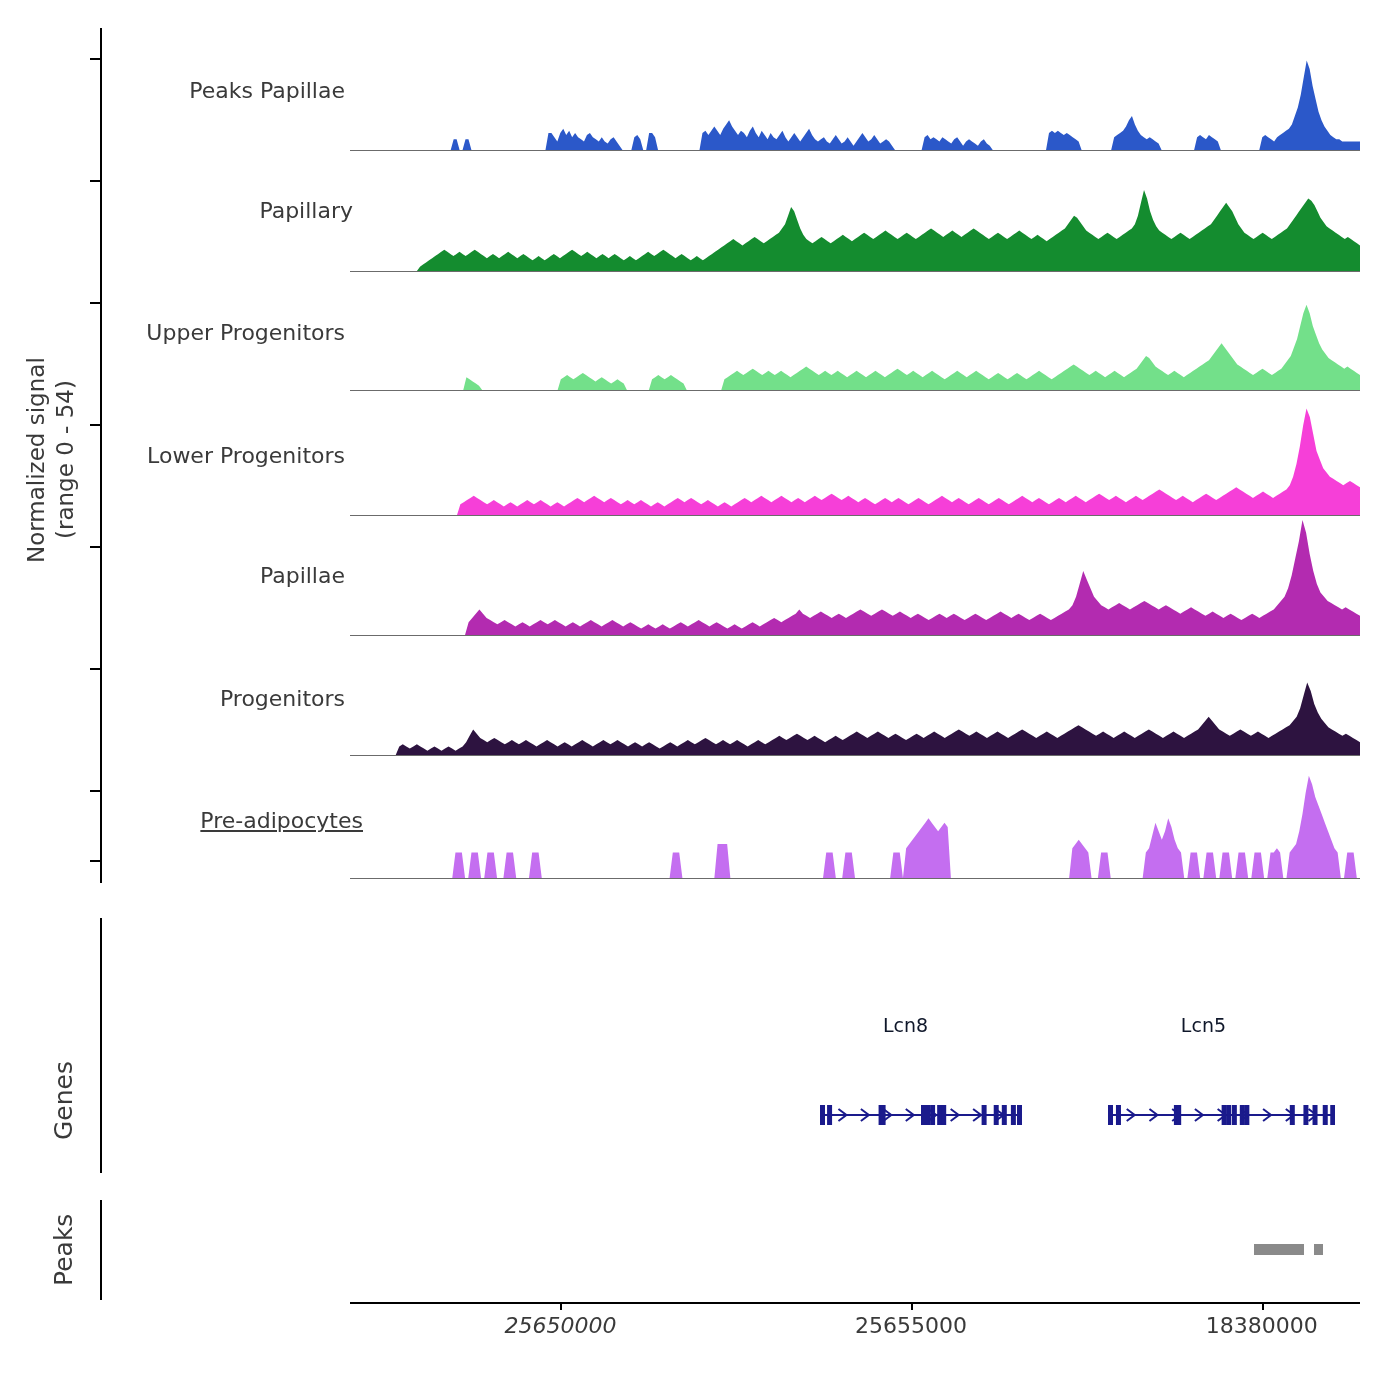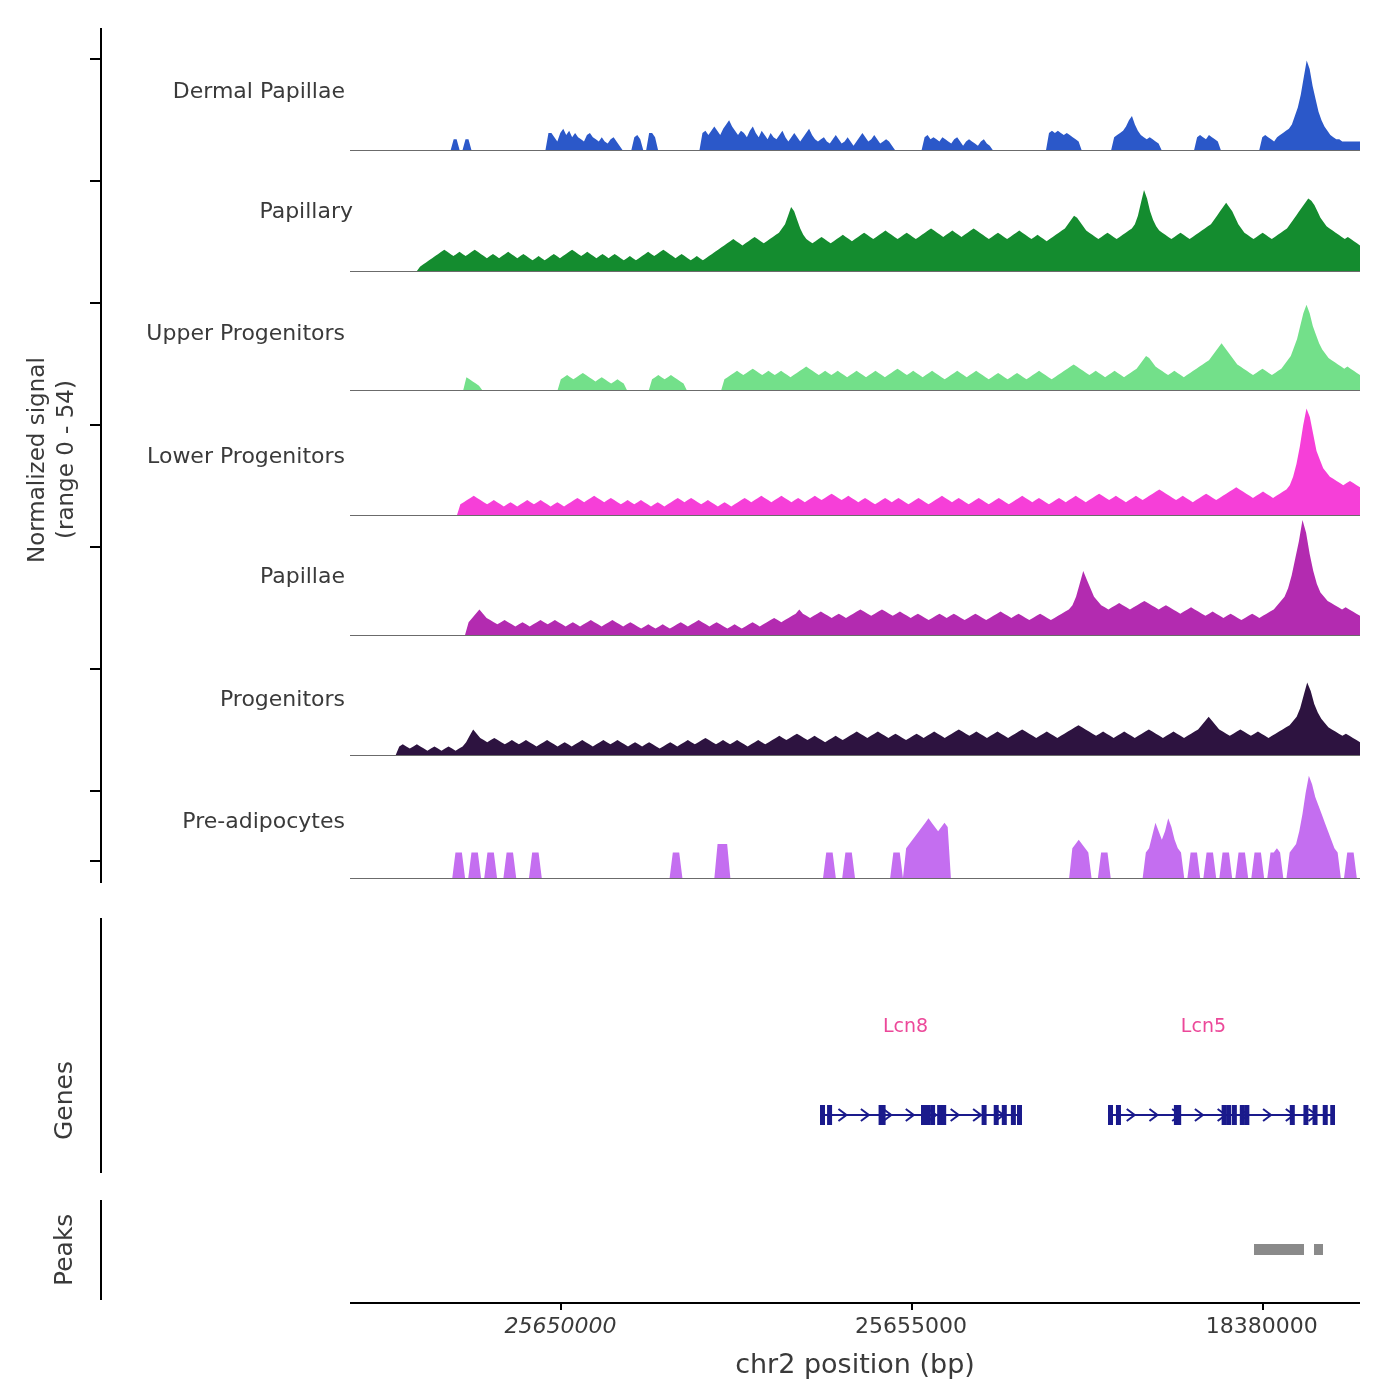--- a/index.html
+++ b/index.html
@@ -100,21 +100,21 @@
   #genes-panel {
     position: absolute;
     left: 350px;
     top: 1000px;
     width: 1010px;
     height: 160px;
   }
   .gene-name {
     position: absolute;
     font-size: 19px;
-    color: #ec4899;
+    color: #0f172a;
     transform: translateX(-50%);
     white-space: nowrap;
   }
   .gene-model { position: absolute; }
 
   
   #peaks-panel {
     position: absolute;
     left: 350px;
     top: 1240px;
@@ -181,21 +181,21 @@
   <div class="tick" style="top:180px"></div>
   <div class="tick" style="top:302px"></div>
   <div class="tick" style="top:424px"></div>
   <div class="tick" style="top:546px"></div>
   <div class="tick" style="top:668px"></div>
   <div class="tick" style="top:790px"></div>
   <div class="tick" style="top:860px"></div>
 
   <div id="tracks">
       <div class="track" style="top: 35px; height: 117px;">
-        <div class="track-label" style="top: 43px; left: 0px; width: 225px; text-align: right;">Dermal Papillae</div>
+        <div class="track-label" style="top: 43px; left: 0px; width: 225px; text-align: right;">Peaks Papillae</div>
         <div class="track-plot" style="top: 0px; height: 117px;">
           <svg class="sig" width="1010" height="115" viewBox="0 0 1010 115" preserveAspectRatio="none">
             <path d="M0,115 L0.00,115.00 L2.96,115.00 L5.92,115.00 L8.89,115.00 L11.85,115.00 L14.81,115.00 L17.77,115.00 L20.73,115.00 L23.70,115.00 L26.66,115.00 L29.62,115.00 L32.58,115.00 L35.54,115.00 L38.50,115.00 L41.47,115.00 L44.43,115.00 L47.39,115.00 L50.35,115.00 L53.31,115.00 L56.28,115.00 L59.24,115.00 L62.20,115.00 L65.16,115.00 L68.12,115.00 L71.09,115.00 L74.05,115.00 L77.01,115.00 L79.97,115.00 L82.93,115.00 L85.89,115.00 L88.86,115.00 L91.82,115.00 L94.78,115.00 L97.74,115.00 L100.70,115.00 L103.67,104.35 L106.63,104.35 L109.59,115.00 L112.55,115.00 L115.51,104.35 L118.48,104.35 L121.44,115.00 L124.40,115.00 L127.36,115.00 L130.32,115.00 L133.28,115.00 L136.25,115.00 L139.21,115.00 L142.17,115.00 L145.13,115.00 L148.09,115.00 L151.06,115.00 L154.02,115.00 L156.98,115.00 L159.94,115.00 L162.90,115.00 L165.87,115.00 L168.83,115.00 L171.79,115.00 L174.75,115.00 L177.71,115.00 L180.67,115.00 L183.64,115.00 L186.60,115.00 L189.56,115.00 L192.52,115.00 L195.48,115.00 L198.45,97.96 L201.41,97.96 L204.37,102.22 L207.33,106.48 L210.29,97.96 L213.26,93.70 L216.22,100.09 L219.18,95.83 L222.14,102.22 L225.10,97.96 L228.06,102.22 L231.03,104.35 L233.99,106.48 L236.95,100.09 L239.91,97.96 L242.87,102.22 L245.84,104.35 L248.80,106.48 L251.76,102.22 L254.72,106.48 L257.68,108.61 L260.65,104.35 L263.61,102.22 L266.57,106.48 L269.53,110.74 L272.49,115.00 L275.45,115.00 L278.42,115.00 L281.38,115.00 L284.34,102.22 L287.30,100.09 L290.26,104.35 L293.23,115.00 L296.19,115.00 L299.15,97.96 L302.11,97.96 L305.07,102.22 L308.04,115.00 L311.00,115.00 L313.96,115.00 L316.92,115.00 L319.88,115.00 L322.84,115.00 L325.81,115.00 L328.77,115.00 L331.73,115.00 L334.69,115.00 L337.65,115.00 L340.62,115.00 L343.58,115.00 L346.54,115.00 L349.50,115.00 L352.46,97.96 L355.43,95.83 L358.39,100.09 L361.35,95.83 L364.31,91.57 L367.27,95.83 L370.23,100.09 L373.20,93.70 L376.16,89.44 L379.12,85.19 L382.08,91.57 L385.04,95.83 L388.01,100.09 L390.97,95.83 L393.93,97.96 L396.89,102.22 L399.85,95.83 L402.82,91.57 L405.78,97.96 L408.74,102.22 L411.70,95.83 L414.66,100.09 L417.62,104.35 L420.59,97.96 L423.55,102.22 L426.51,104.35 L429.47,100.09 L432.43,95.83 L435.40,102.22 L438.36,106.48 L441.32,102.22 L444.28,97.96 L447.24,102.22 L450.21,106.48 L453.17,102.22 L456.13,97.96 L459.09,93.70 L462.05,100.09 L465.01,104.35 L467.98,106.48 L470.94,104.35 L473.90,102.22 L476.86,106.48 L479.82,108.61 L482.79,104.35 L485.75,100.09 L488.71,104.35 L491.67,108.61 L494.63,106.48 L497.60,102.22 L500.56,106.48 L503.52,110.74 L506.48,106.48 L509.44,102.22 L512.40,97.96 L515.37,102.22 L518.33,106.48 L521.29,104.35 L524.25,100.09 L527.21,104.35 L530.18,108.61 L533.14,106.48 L536.10,104.35 L539.06,106.48 L542.02,110.74 L544.99,115.00 L547.95,115.00 L550.91,115.00 L553.87,115.00 L556.83,115.00 L559.79,115.00 L562.76,115.00 L565.72,115.00 L568.68,115.00 L571.64,115.00 L574.60,102.22 L577.57,100.09 L580.53,104.35 L583.49,102.22 L586.45,104.35 L589.41,106.48 L592.38,102.22 L595.34,104.35 L598.30,106.48 L601.26,108.61 L604.22,104.35 L607.18,102.22 L610.15,106.48 L613.11,110.74 L616.07,106.48 L619.03,104.35 L621.99,106.48 L624.96,108.61 L627.92,110.74 L630.88,106.48 L633.84,104.35 L636.80,108.61 L639.77,110.74 L642.73,115.00 L645.69,115.00 L648.65,115.00 L651.61,115.00 L654.57,115.00 L657.54,115.00 L660.50,115.00 L663.46,115.00 L666.42,115.00 L669.38,115.00 L672.35,115.00 L675.31,115.00 L678.27,115.00 L681.23,115.00 L684.19,115.00 L687.16,115.00 L690.12,115.00 L693.08,115.00 L696.04,115.00 L699.00,97.96 L701.96,95.83 L704.93,97.96 L707.89,95.83 L710.85,97.96 L713.81,100.09 L716.77,97.96 L719.74,100.09 L722.70,102.22 L725.66,104.35 L728.62,106.48 L731.58,115.00 L734.55,115.00 L737.51,115.00 L740.47,115.00 L743.43,115.00 L746.39,115.00 L749.35,115.00 L752.32,115.00 L755.28,115.00 L758.24,115.00 L761.20,115.00 L764.16,102.22 L767.13,100.09 L770.09,97.96 L773.05,95.83 L776.01,91.57 L778.97,85.19 L781.94,80.93 L784.90,89.44 L787.86,95.83 L790.82,100.09 L793.78,102.22 L796.74,104.35 L799.71,102.22 L802.67,104.35 L805.63,106.48 L808.59,108.61 L811.55,115.00 L814.52,115.00 L817.48,115.00 L820.44,115.00 L823.40,115.00 L826.36,115.00 L829.33,115.00 L832.29,115.00 L835.25,115.00 L838.21,115.00 L841.17,115.00 L844.13,115.00 L847.10,102.22 L850.06,100.09 L853.02,102.22 L855.98,104.35 L858.94,100.09 L861.91,102.22 L864.87,104.35 L867.83,106.48 L870.79,115.00 L873.75,115.00 L876.72,115.00 L879.68,115.00 L882.64,115.00 L885.60,115.00 L888.56,115.00 L891.52,115.00 L894.49,115.00 L897.45,115.00 L900.41,115.00 L903.37,115.00 L906.33,115.00 L909.30,115.00 L912.26,102.22 L915.22,100.09 L918.18,102.22 L921.14,104.35 L924.11,106.48 L927.07,102.22 L930.03,100.09 L932.99,97.96 L935.95,95.83 L938.91,93.70 L941.88,89.44 L944.84,80.93 L947.80,72.41 L950.76,59.63 L953.72,42.59 L956.69,25.56 L959.65,34.07 L962.61,51.11 L965.57,63.89 L968.53,76.67 L971.50,85.19 L974.46,91.57 L977.42,95.83 L980.38,100.09 L983.34,102.22 L986.30,104.35 L989.27,104.35 L992.23,106.48 L995.19,106.48 L998.15,106.48 L1001.11,106.48 L1004.08,106.48 L1007.04,106.48 L1010.00,106.48 L1010,115 Z" fill="#2b58c9" stroke="none"></path>
           </svg>
           <div class="baseline" style="top: 115px;"></div>
         </div>
       </div>
       <div class="track" style="top: 156px; height: 117px;">
         <div class="track-label" style="top: 42px; left: 8px; width: 225px; text-align: right;">Papillary</div>
         <div class="track-plot" style="top: 0px; height: 117px;">
@@ -235,21 +235,21 @@
       <div class="track" style="top: 640px; height: 117px;">
         <div class="track-label" style="top: 46px; left: 0px; width: 225px; text-align: right;">Progenitors</div>
         <div class="track-plot" style="top: 0px; height: 117px;">
           <svg class="sig" width="1010" height="115" viewBox="0 0 1010 115" preserveAspectRatio="none">
             <path d="M0,115 L0.00,115.00 L3.52,115.00 L7.04,115.00 L10.56,115.00 L14.08,115.00 L17.60,115.00 L21.11,115.00 L24.63,115.00 L28.15,115.00 L31.67,115.00 L35.19,115.00 L38.71,115.00 L42.23,115.00 L45.75,115.00 L49.27,106.48 L52.79,104.35 L56.31,106.48 L59.83,108.61 L63.34,106.48 L66.86,104.35 L70.38,106.48 L73.90,108.61 L77.42,110.74 L80.94,108.61 L84.46,106.48 L87.98,108.61 L91.50,110.74 L95.02,108.61 L98.54,106.48 L102.06,108.61 L105.57,110.74 L109.09,108.61 L112.61,106.48 L116.13,102.22 L119.65,95.83 L123.17,89.44 L126.69,93.70 L130.21,97.96 L133.73,100.09 L137.25,102.22 L140.77,100.09 L144.29,97.96 L147.80,100.09 L151.32,102.22 L154.84,104.35 L158.36,102.22 L161.88,100.09 L165.40,102.22 L168.92,104.35 L172.44,102.22 L175.96,100.09 L179.48,102.22 L183.00,104.35 L186.52,106.48 L190.03,104.35 L193.55,102.22 L197.07,100.09 L200.59,102.22 L204.11,104.35 L207.63,106.48 L211.15,104.35 L214.67,102.22 L218.19,104.35 L221.71,106.48 L225.23,104.35 L228.75,102.22 L232.26,100.09 L235.78,102.22 L239.30,104.35 L242.82,106.48 L246.34,104.35 L249.86,102.22 L253.38,100.09 L256.90,102.22 L260.42,104.35 L263.94,102.22 L267.46,100.09 L270.98,102.22 L274.49,104.35 L278.01,106.48 L281.53,104.35 L285.05,102.22 L288.57,104.35 L292.09,106.48 L295.61,104.35 L299.13,102.22 L302.65,104.35 L306.17,106.48 L309.69,108.61 L313.21,106.48 L316.72,104.35 L320.24,102.22 L323.76,104.35 L327.28,106.48 L330.80,104.35 L334.32,102.22 L337.84,100.09 L341.36,102.22 L344.88,104.35 L348.40,102.22 L351.92,100.09 L355.44,97.96 L358.95,100.09 L362.47,102.22 L365.99,104.35 L369.51,102.22 L373.03,100.09 L376.55,102.22 L380.07,104.35 L383.59,102.22 L387.11,100.09 L390.63,102.22 L394.15,104.35 L397.67,106.48 L401.18,104.35 L404.70,102.22 L408.22,100.09 L411.74,102.22 L415.26,104.35 L418.78,102.22 L422.30,100.09 L425.82,97.96 L429.34,95.83 L432.86,97.96 L436.38,100.09 L439.90,97.96 L443.41,95.83 L446.93,93.70 L450.45,95.83 L453.97,97.96 L457.49,100.09 L461.01,97.96 L464.53,95.83 L468.05,97.96 L471.57,100.09 L475.09,102.22 L478.61,100.09 L482.13,97.96 L485.64,95.83 L489.16,97.96 L492.68,100.09 L496.20,97.96 L499.72,95.83 L503.24,93.70 L506.76,91.57 L510.28,93.70 L513.80,95.83 L517.32,97.96 L520.84,95.83 L524.36,93.70 L527.87,91.57 L531.39,93.70 L534.91,95.83 L538.43,97.96 L541.95,95.83 L545.47,93.70 L548.99,95.83 L552.51,97.96 L556.03,100.09 L559.55,97.96 L563.07,95.83 L566.59,93.70 L570.10,95.83 L573.62,97.96 L577.14,95.83 L580.66,93.70 L584.18,91.57 L587.70,93.70 L591.22,95.83 L594.74,97.96 L598.26,95.83 L601.78,93.70 L605.30,91.57 L608.82,89.44 L612.33,91.57 L615.85,93.70 L619.37,95.83 L622.89,93.70 L626.41,91.57 L629.93,93.70 L633.45,95.83 L636.97,97.96 L640.49,95.83 L644.01,93.70 L647.53,91.57 L651.05,93.70 L654.56,95.83 L658.08,97.96 L661.60,95.83 L665.12,93.70 L668.64,91.57 L672.16,89.44 L675.68,91.57 L679.20,93.70 L682.72,95.83 L686.24,97.96 L689.76,95.83 L693.28,93.70 L696.79,91.57 L700.31,93.70 L703.83,95.83 L707.35,97.96 L710.87,95.83 L714.39,93.70 L717.91,91.57 L721.43,89.44 L724.95,87.31 L728.47,85.19 L731.99,87.31 L735.51,89.44 L739.02,91.57 L742.54,93.70 L746.06,95.83 L749.58,93.70 L753.10,91.57 L756.62,93.70 L760.14,95.83 L763.66,97.96 L767.18,95.83 L770.70,93.70 L774.22,91.57 L777.74,93.70 L781.25,95.83 L784.77,97.96 L788.29,95.83 L791.81,93.70 L795.33,91.57 L798.85,89.44 L802.37,91.57 L805.89,93.70 L809.41,95.83 L812.93,97.96 L816.45,95.83 L819.97,93.70 L823.48,91.57 L827.00,93.70 L830.52,95.83 L834.04,97.96 L837.56,95.83 L841.08,93.70 L844.60,91.57 L848.12,89.44 L851.64,85.19 L855.16,80.93 L858.68,76.67 L862.20,80.93 L865.71,85.19 L869.23,89.44 L872.75,91.57 L876.27,93.70 L879.79,95.83 L883.31,93.70 L886.83,91.57 L890.35,89.44 L893.87,91.57 L897.39,93.70 L900.91,95.83 L904.43,93.70 L907.94,91.57 L911.46,93.70 L914.98,95.83 L918.50,97.96 L922.02,95.83 L925.54,93.70 L929.06,91.57 L932.58,89.44 L936.10,87.31 L939.62,85.19 L943.14,80.93 L946.66,76.67 L950.17,68.15 L953.69,55.37 L957.21,42.59 L960.73,51.11 L964.25,63.89 L967.77,72.41 L971.29,78.80 L974.81,83.06 L978.33,87.31 L981.85,89.44 L985.37,91.57 L988.89,93.70 L992.40,95.83 L995.92,93.70 L999.44,95.83 L1002.96,97.96 L1006.48,100.09 L1010.00,102.22 L1010,115 Z" fill="#2d1340" stroke="none"></path>
           </svg>
           <div class="baseline" style="top: 115px;"></div>
         </div>
       </div>
       <div class="track" style="top: 763px; height: 117px;">
-        <div class="track-label" style="top: 45px; left: 0px; width: 225px; text-align: right;">Pre-adipocytes</div>
+        <div class="track-label" style="top: 45px; left: 18px; width: 225px; text-align: right; text-decoration: underline;">Pre-adipocytes</div>
         <div class="track-plot" style="top: 0px; height: 117px;">
           <svg class="sig" width="1010" height="115" viewBox="0 0 1010 115" preserveAspectRatio="none">
             <path d="M0,115 L0.00,115.00 L3.20,115.00 L6.39,115.00 L9.59,115.00 L12.78,115.00 L15.98,115.00 L19.18,115.00 L22.37,115.00 L25.57,115.00 L28.77,115.00 L31.96,115.00 L35.16,115.00 L38.35,115.00 L41.55,115.00 L44.75,115.00 L47.94,115.00 L51.14,115.00 L54.34,115.00 L57.53,115.00 L60.73,115.00 L63.92,115.00 L67.12,115.00 L70.32,115.00 L73.51,115.00 L76.71,115.00 L79.91,115.00 L83.10,115.00 L86.30,115.00 L89.49,115.00 L92.69,115.00 L95.89,115.00 L99.08,115.00 L102.28,115.00 L105.47,89.44 L108.67,89.44 L111.87,89.44 L115.06,115.00 L118.26,115.00 L121.46,89.44 L124.65,89.44 L127.85,89.44 L131.04,115.00 L134.24,115.00 L137.44,89.44 L140.63,89.44 L143.83,89.44 L147.03,115.00 L150.22,115.00 L153.42,115.00 L156.61,89.44 L159.81,89.44 L163.01,89.44 L166.20,115.00 L169.40,115.00 L172.59,115.00 L175.79,115.00 L178.99,115.00 L182.18,89.44 L185.38,89.44 L188.58,89.44 L191.77,115.00 L194.97,115.00 L198.16,115.00 L201.36,115.00 L204.56,115.00 L207.75,115.00 L210.95,115.00 L214.15,115.00 L217.34,115.00 L220.54,115.00 L223.73,115.00 L226.93,115.00 L230.13,115.00 L233.32,115.00 L236.52,115.00 L239.72,115.00 L242.91,115.00 L246.11,115.00 L249.30,115.00 L252.50,115.00 L255.70,115.00 L258.89,115.00 L262.09,115.00 L265.28,115.00 L268.48,115.00 L271.68,115.00 L274.87,115.00 L278.07,115.00 L281.27,115.00 L284.46,115.00 L287.66,115.00 L290.85,115.00 L294.05,115.00 L297.25,115.00 L300.44,115.00 L303.64,115.00 L306.84,115.00 L310.03,115.00 L313.23,115.00 L316.42,115.00 L319.62,115.00 L322.82,89.44 L326.01,89.44 L329.21,89.44 L332.41,115.00 L335.60,115.00 L338.80,115.00 L341.99,115.00 L345.19,115.00 L348.39,115.00 L351.58,115.00 L354.78,115.00 L357.97,115.00 L361.17,115.00 L364.37,115.00 L367.56,80.93 L370.76,80.93 L373.96,80.93 L377.15,80.93 L380.35,115.00 L383.54,115.00 L386.74,115.00 L389.94,115.00 L393.13,115.00 L396.33,115.00 L399.53,115.00 L402.72,115.00 L405.92,115.00 L409.11,115.00 L412.31,115.00 L415.51,115.00 L418.70,115.00 L421.90,115.00 L425.09,115.00 L428.29,115.00 L431.49,115.00 L434.68,115.00 L437.88,115.00 L441.08,115.00 L444.27,115.00 L447.47,115.00 L450.66,115.00 L453.86,115.00 L457.06,115.00 L460.25,115.00 L463.45,115.00 L466.65,115.00 L469.84,115.00 L473.04,115.00 L476.23,89.44 L479.43,89.44 L482.63,89.44 L485.82,115.00 L489.02,115.00 L492.22,115.00 L495.41,89.44 L498.61,89.44 L501.80,89.44 L505.00,115.00 L508.20,115.00 L511.39,115.00 L514.59,115.00 L517.78,115.00 L520.98,115.00 L524.18,115.00 L527.37,115.00 L530.57,115.00 L533.77,115.00 L536.96,115.00 L540.16,115.00 L543.35,89.44 L546.55,89.44 L549.75,89.44 L552.94,115.00 L556.14,85.19 L559.34,80.93 L562.53,76.67 L565.73,72.41 L568.92,68.15 L572.12,63.89 L575.32,59.63 L578.51,55.37 L581.71,59.63 L584.91,63.89 L588.10,68.15 L591.30,63.89 L594.49,59.63 L597.69,63.89 L600.89,115.00 L604.08,115.00 L607.28,115.00 L610.47,115.00 L613.67,115.00 L616.87,115.00 L620.06,115.00 L623.26,115.00 L626.46,115.00 L629.65,115.00 L632.85,115.00 L636.04,115.00 L639.24,115.00 L642.44,115.00 L645.63,115.00 L648.83,115.00 L652.03,115.00 L655.22,115.00 L658.42,115.00 L661.61,115.00 L664.81,115.00 L668.01,115.00 L671.20,115.00 L674.40,115.00 L677.59,115.00 L680.79,115.00 L683.99,115.00 L687.18,115.00 L690.38,115.00 L693.58,115.00 L696.77,115.00 L699.97,115.00 L703.16,115.00 L706.36,115.00 L709.56,115.00 L712.75,115.00 L715.95,115.00 L719.15,115.00 L722.34,85.19 L725.54,80.93 L728.73,76.67 L731.93,80.93 L735.13,85.19 L738.32,89.44 L741.52,115.00 L744.72,115.00 L747.91,115.00 L751.11,89.44 L754.30,89.44 L757.50,89.44 L760.70,115.00 L763.89,115.00 L767.09,115.00 L770.28,115.00 L773.48,115.00 L776.68,115.00 L779.87,115.00 L783.07,115.00 L786.27,115.00 L789.46,115.00 L792.66,115.00 L795.85,89.44 L799.05,85.19 L802.25,72.41 L805.44,59.63 L808.64,68.15 L811.84,76.67 L815.03,68.15 L818.23,55.37 L821.42,63.89 L824.62,76.67 L827.82,85.19 L831.01,89.44 L834.21,115.00 L837.41,115.00 L840.60,89.44 L843.80,89.44 L846.99,89.44 L850.19,115.00 L853.39,115.00 L856.58,89.44 L859.78,89.44 L862.97,89.44 L866.17,115.00 L869.37,115.00 L872.56,89.44 L875.76,89.44 L878.96,89.44 L882.15,115.00 L885.35,115.00 L888.54,89.44 L891.74,89.44 L894.94,89.44 L898.13,115.00 L901.33,115.00 L904.53,89.44 L907.72,89.44 L910.92,89.44 L914.11,115.00 L917.31,115.00 L920.51,89.44 L923.70,89.44 L926.90,85.19 L930.09,89.44 L933.29,115.00 L936.49,115.00 L939.68,89.44 L942.88,85.19 L946.08,80.93 L949.27,68.15 L952.47,51.11 L955.66,29.81 L958.86,12.78 L962.06,21.30 L965.25,34.07 L968.45,42.59 L971.65,51.11 L974.84,59.63 L978.04,68.15 L981.23,76.67 L984.43,85.19 L987.63,89.44 L990.82,115.00 L994.02,115.00 L997.22,89.44 L1000.41,89.44 L1003.61,89.44 L1006.80,115.00 L1010.00,115.00 L1010,115 Z" fill="#c46ef0" stroke="none"></path>
           </svg>
           <div class="baseline" style="top: 115px;"></div>
         </div>
       </div>
     </div>
 
   <div id="genes-panel">
@@ -315,15 +315,14 @@
 
   <div id="xaxis-line"></div>
   <div id="xticks">
       <div class="xtick" style="left: 560.417px;"></div>
       <div class="xticklabel" style="left: 560.417px; font-style: italic;">25650000</div>
       <div class="xtick" style="left: 911.111px;"></div>
       <div class="xticklabel" style="left: 911.111px;">25655000</div>
       <div class="xtick" style="left: 1261.81px;"></div>
       <div class="xticklabel" style="left: 1261.81px;">18380000</div>
     </div>
-  <div id="xaxis-title">chr2 position (bp)</div>
 
 </div>
 
 </body></html>

